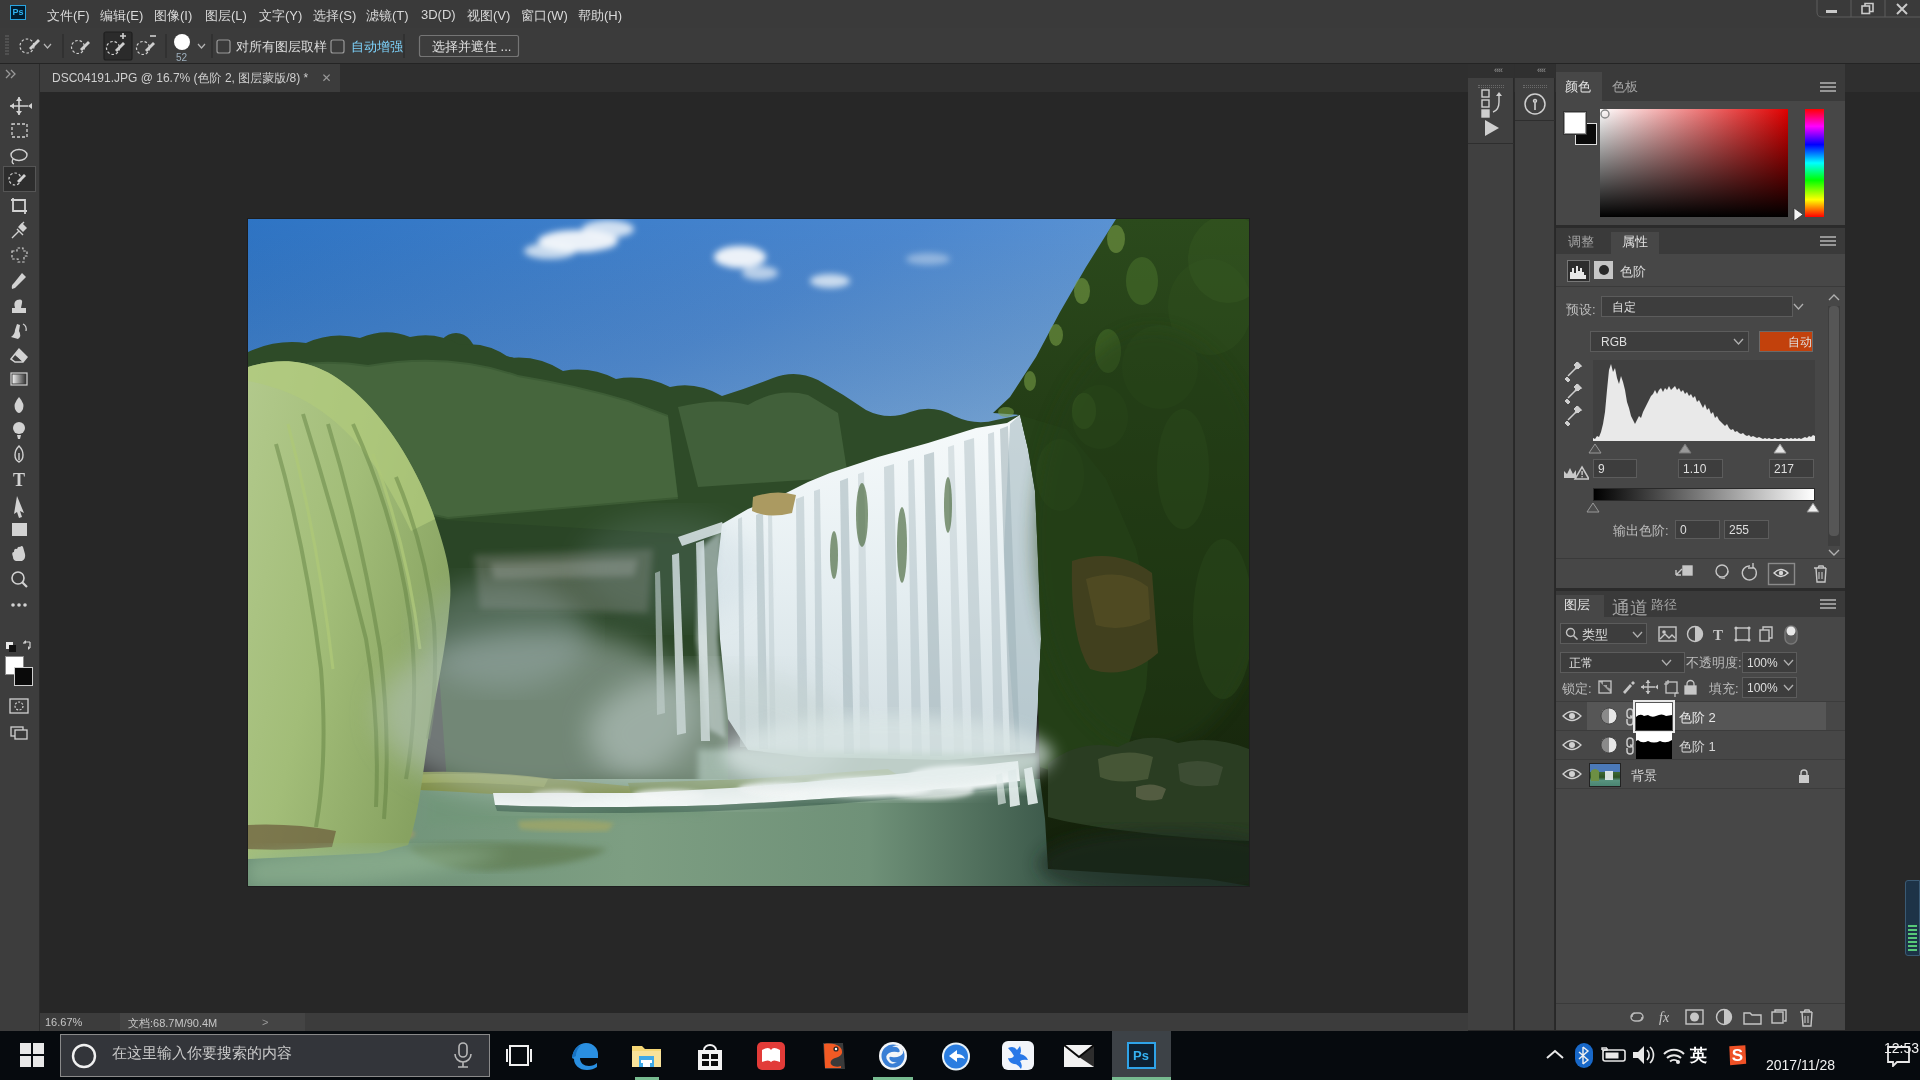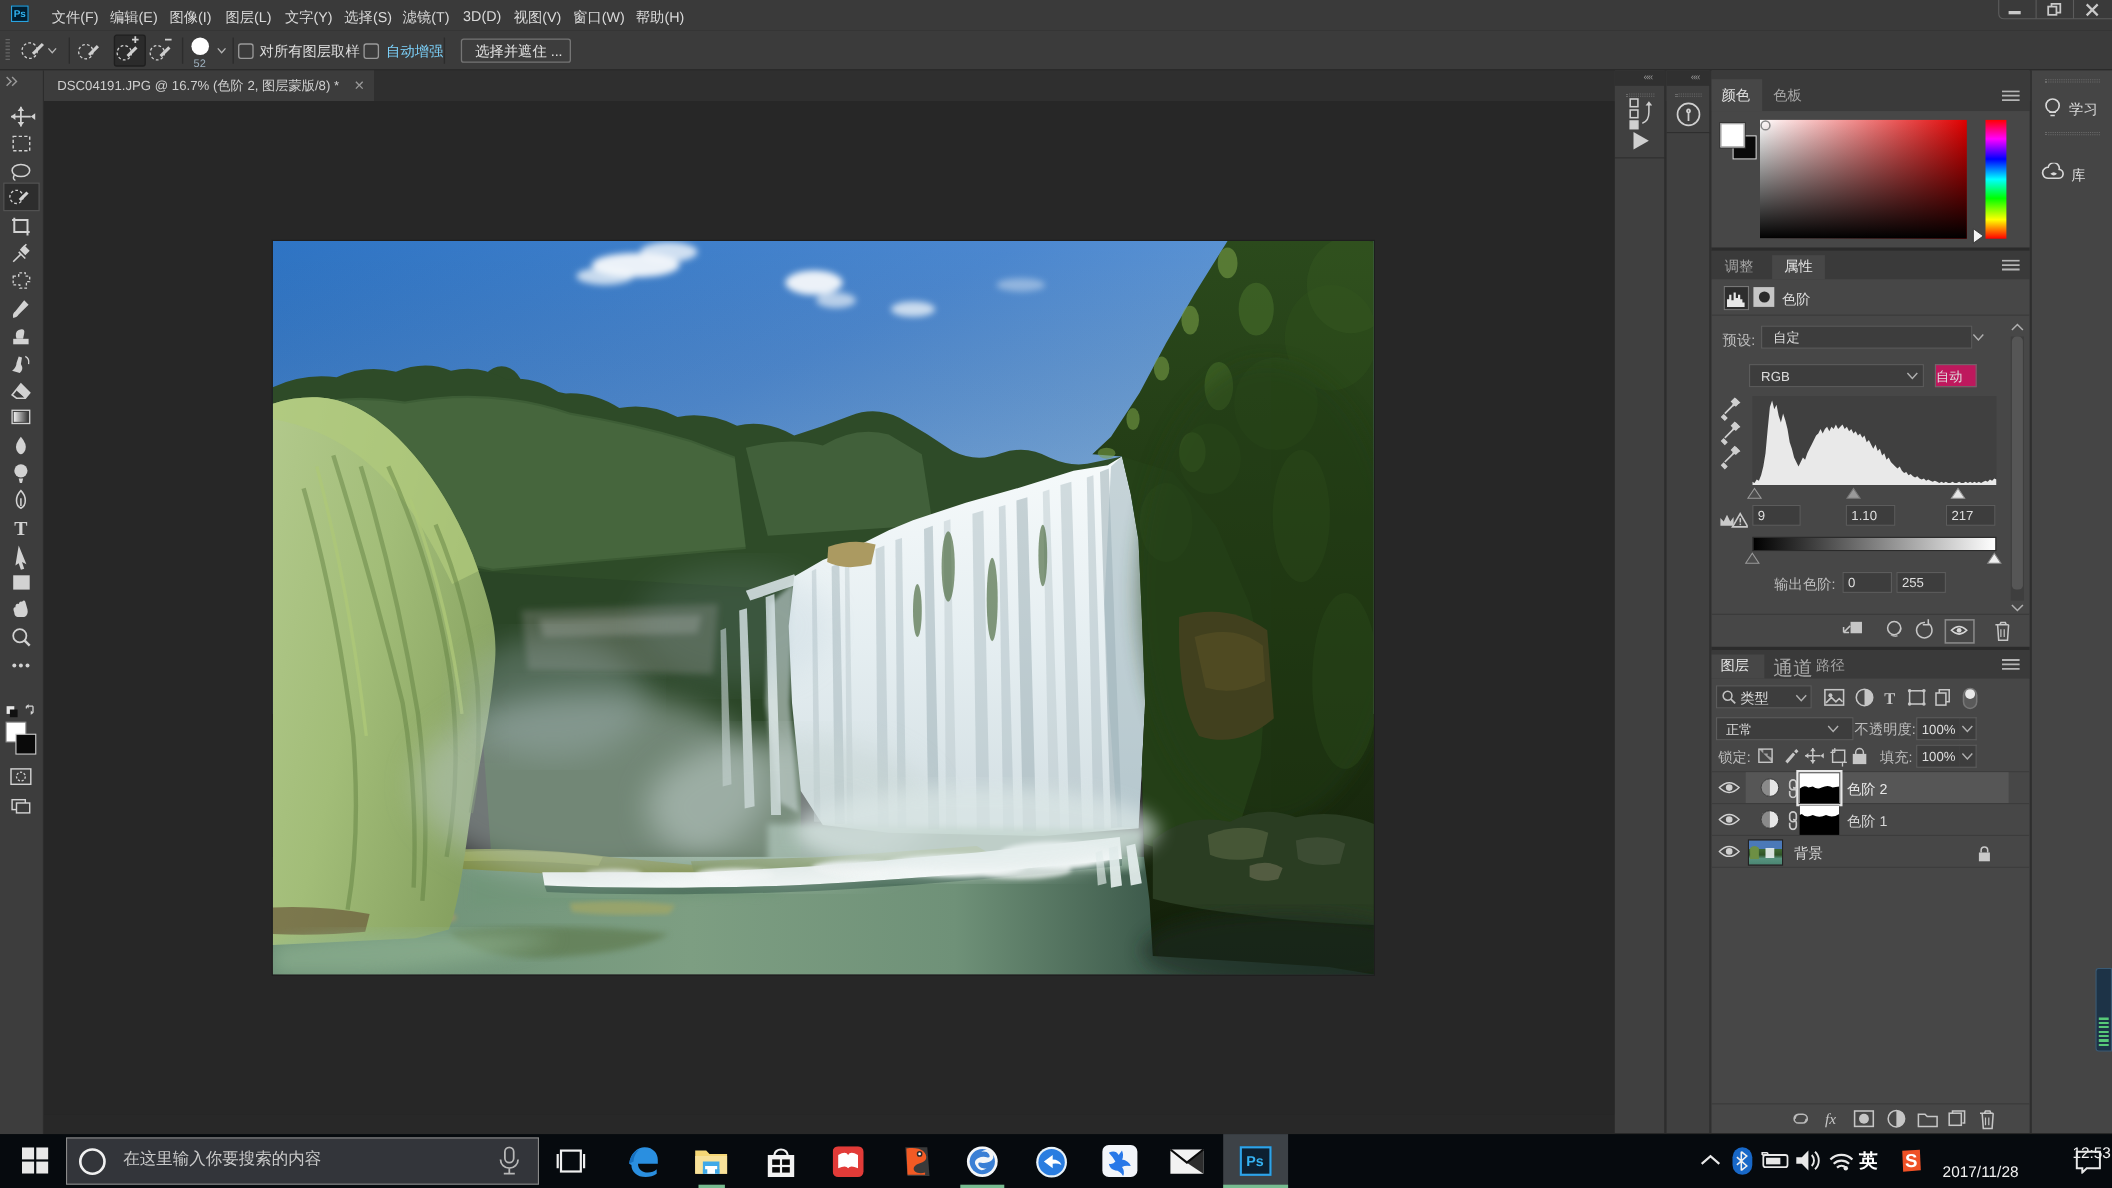--- a/index.html
+++ b/index.html
@@ -400,20 +400,26 @@
 
     <ellipse cx="290" cy="495" rx="160" ry="85" fill="#bac8c6" opacity="0.5" filter="url(#b14)"></ellipse>
     <ellipse cx="470" cy="515" rx="130" ry="65" fill="#c6d4d2" opacity="0.5" filter="url(#b14)"></ellipse>
     <ellipse cx="640" cy="536" rx="165" ry="40" fill="#dbe7e6" opacity="0.7" filter="url(#b8)"></ellipse>
     <ellipse cx="255" cy="415" rx="85" ry="55" fill="#a7bac0" opacity="0.32" filter="url(#b14)"></ellipse>
     <ellipse cx="420" cy="350" rx="90" ry="55" fill="#9db6c4" opacity="0.15" filter="url(#b14)"></ellipse>
 
     <path d="M0,640 Q120,620 260,634 Q180,660 80,667 L0,667 Z" fill="#93b694" opacity="0.6" filter="url(#b8)"></path>
   </svg>
   </div>
+  <div id="statusbar" class="abs">
+    <div class="abs" style="left:80px;top:0;width:185px;height:18px;background:#444444"></div>
+    <span class="abs" style="left:5px;top:3px">16.67%</span>
+    <span class="abs" style="left:88px;top:3px">文档:68.7M/90.4M</span>
+    <span class="abs" style="left:222px;top:3px;color:#9a9a9a">&gt;</span>
+  </div>
 
   <div id="colA" class="abs">
     <div class="abs" style="left:0;top:0;width:46px;height:14px;background:#303030"></div>
     <span class="abs" style="left:26px;top:1px;color:#9a9a9a;font-size:9px;letter-spacing:-1px">««</span>
     <div class="abs" style="left:10px;top:21px;width:26px;height:3px;border-top:1px dotted #6a6a6a;border-bottom:1px dotted #6a6a6a"></div>
     <svg width="46" height="90" style="position:absolute;left:0;top:24px">
       <g stroke="#cfcfcf" fill="none" stroke-width="1.4">
         <rect x="14" y="2" width="7" height="7"></rect>
           <rect x="14" y="12" width="7" height="7"></rect>
           <rect x="14" y="22" width="7" height="7" fill="#cfcfcf"></rect>
@@ -474,21 +480,21 @@
     <div class="abs" style="left:0;top:222px;width:289px;height:1px;background:#3a3a3a"></div>
     <span class="abs" style="left:10px;top:237px;font-size:13px;color:#bcbcbc">预设:</span>
     <div class="input" style="left:45px;top:232px;width:192px;height:21px;line-height:20px;padding-left:10px">自定</div>
     <svg class="abs" style="left:237px;top:239px" width="12" height="8">
         <path d="M1,1 l4.5,5 l4.5,-5" stroke="#b0b0b0" fill="none" stroke-width="1.3"></path>
       </svg>
     <div class="input" style="left:34px;top:267px;width:159px;height:21px;line-height:20px;padding-left:10px">RGB</div>
     <svg class="abs" style="left:177px;top:274px" width="12" height="8">
         <path d="M1,1 l4.5,5 l4.5,-5" stroke="#b0b0b0" fill="none" stroke-width="1.3"></path>
       </svg>
-    <div class="input" style="left:203px;top:267px;width:38px;height:21px;line-height:20px;text-align:left;background:#be185d;border-color:#6a6a6a">自动</div>
+    <div class="input" style="left:203px;top:267px;width:54px;height:21px;line-height:20px;text-align:right;background:#c2410c;border-color:#6a6a6a">自动</div>
     <svg class="abs" style="left:8px;top:296px" width="24" height="70">
       <g stroke="#cfcfcf" fill="#cfcfcf">
           <path d="M4,16 L11,9 M11,9 L14,3 L17,6 L11,9" stroke-width="1.5" fill="none"></path>
           <path d="M13,2 L17,6 L14,9 L10,5 Z"></path>
           <path d="M3,17 l3,3 l-2,2 l-3,-3 Z"></path>
       <g transform="translate(0,22)">
             <path d="M4,16 L11,9 M11,9 L14,3 L17,6 L11,9" stroke-width="1.5" fill="none"></path>
             <path d="M13,2 L17,6 L14,9 L10,5 Z"></path>
             <path d="M3,17 l3,3 l-2,2 l-3,-3 Z"></path>
           </g>
@@ -698,34 +704,20 @@
         <path d="M118,7 h6 l2,2 h9 v9 h-17 Z"></path>
         <rect x="146" y="6" width="11" height="11"></rect>
           <path d="M149,6 v-2 h11 v11 h-2"></path>
         <g transform="translate(172,2)">
             <path d="M2,4 h12 M4,4 l1,14 h8 l1,-14 M6,4 l1,-2 h4 l1,2"></path>
             <path d="M7,8 v7 M10,8 v7" stroke-width="1.1"></path>
           </g>
       </g>
     </svg>
   </div>
-  <div id="rightdock" class="abs">
-    <div class="abs" style="left:12px;top:8px;width:50px;height:3px;border-top:1px dotted #6a6a6a;border-bottom:1px dotted #6a6a6a"></div>
-    <svg class="abs" style="left:9px;top:24px" width="22" height="22">
-        <circle cx="10" cy="8" r="6" stroke="#d8d8d8" fill="none" stroke-width="1.5"></circle>
-        <path d="M7,14 h6 M8,17 h4" stroke="#d8d8d8" stroke-width="1.4"></path>
-      </svg>
-    <span class="abs" style="left:34px;top:27px;font-size:13px;color:#dcdcdc">学习</span>
-    <div class="abs" style="left:12px;top:56px;width:50px;height:3px;border-top:1px dotted #6a6a6a;border-bottom:1px dotted #6a6a6a"></div>
-    <svg class="abs" style="left:7px;top:84px" width="26" height="20">
-        <path d="M8,4 a5,5 0 0,1 10,2 a4,4 0 0,1 -1,8 h-9 a5,5 0 0,1 -3,-9 a5,5 0 0,1 3,-1 Z" stroke="#d8d8d8" fill="none" stroke-width="1.5"></path>
-        <path d="M10,10 q3,-3 6,0 q-3,3 -6,0" fill="#d8d8d8"></path>
-      </svg>
-    <span class="abs" style="left:36px;top:87px;font-size:13px;color:#dcdcdc">库</span>
-  </div>
 
   <div id="taskbar" class="abs">
 
     <svg class="abs" style="left:20px;top:12px" width="24" height="24">
       <rect x="0" y="0" width="11" height="11" fill="#e8e8e8"></rect>
         <rect x="13" y="0" width="11" height="11" fill="#e8e8e8"></rect>
       <rect x="0" y="13" width="11" height="11" fill="#e8e8e8"></rect>
         <rect x="13" y="13" width="11" height="11" fill="#e8e8e8"></rect>
     </svg>
 

